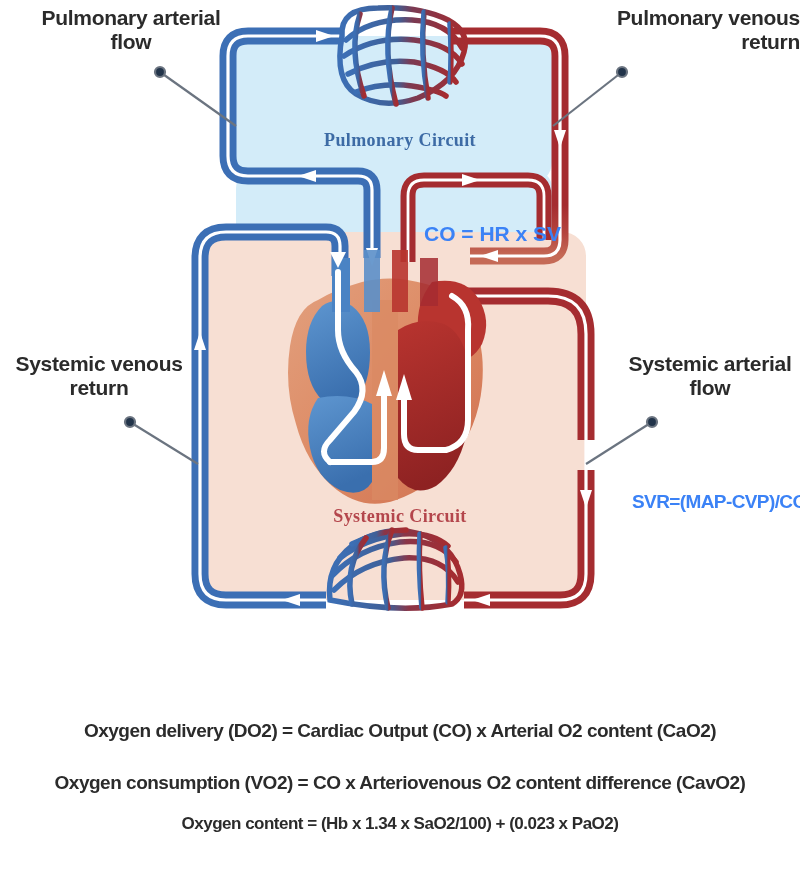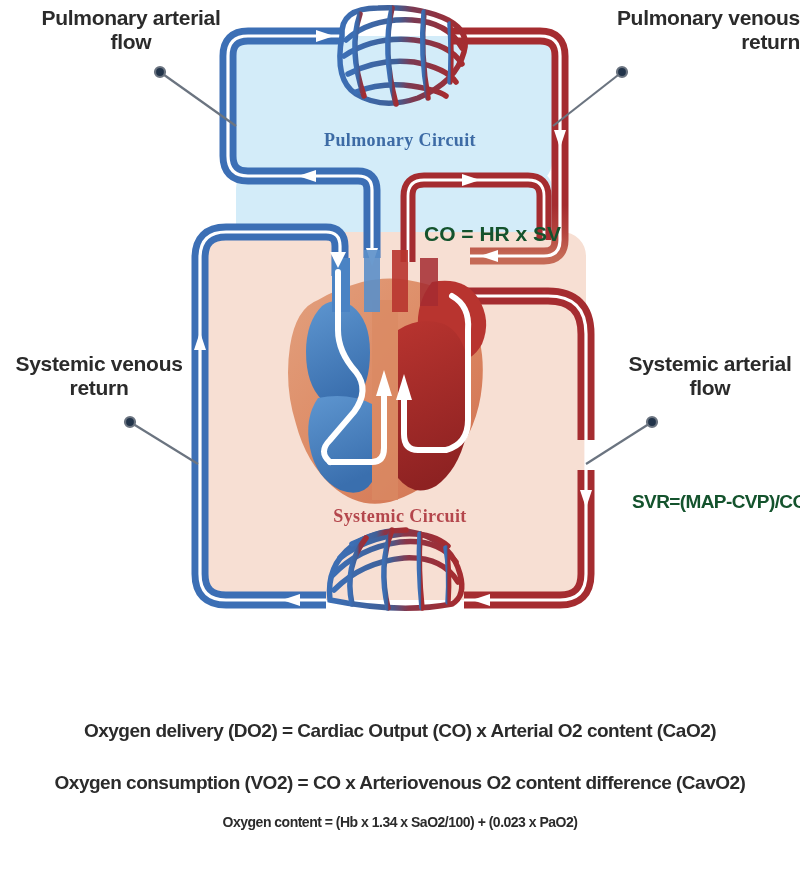--- a/index.html
+++ b/index.html
@@ -50,21 +50,21 @@
     text-align: center;
   }
   #label-systemic-arterial-flow {
     left: 600px; top: 352px; width: 220px;
     text-align: center;
   }
   .formula-inline {
     position: absolute;
     font-family: "Liberation Sans", sans-serif;
     font-weight: bold;
-    color: #14532d;
+    color: #3b82f6;
     letter-spacing: -0.6px;
     white-space: nowrap;
   }
   #formula-svr {
     left: 632px;
     top: 491px;
     font-size: 19px;
   }
   #formula-co {
     left: 424px;
@@ -99,21 +99,21 @@
   }
   .equation-line {
     font-family: "Liberation Sans", sans-serif;
     font-weight: bold;
     color: #2b2b2b;
     letter-spacing: -0.5px;
     white-space: nowrap;
   }
   #equation-do2 { font-size: 19px; margin-bottom: 30px; }
   #equation-vo2 { font-size: 19px; margin-bottom: 20px; }
-  #equation-content { font-size: 14px; }
+  #equation-content { font-size: 17px; }
 </style>
 </head>
 <body>
 
 <div id="canvas">
 
   <svg id="diagram-svg" viewBox="0 0 800 875">
     <defs>
 
       <linearGradient id="gradLung" x1="0" y1="0" x2="1" y2="0">

